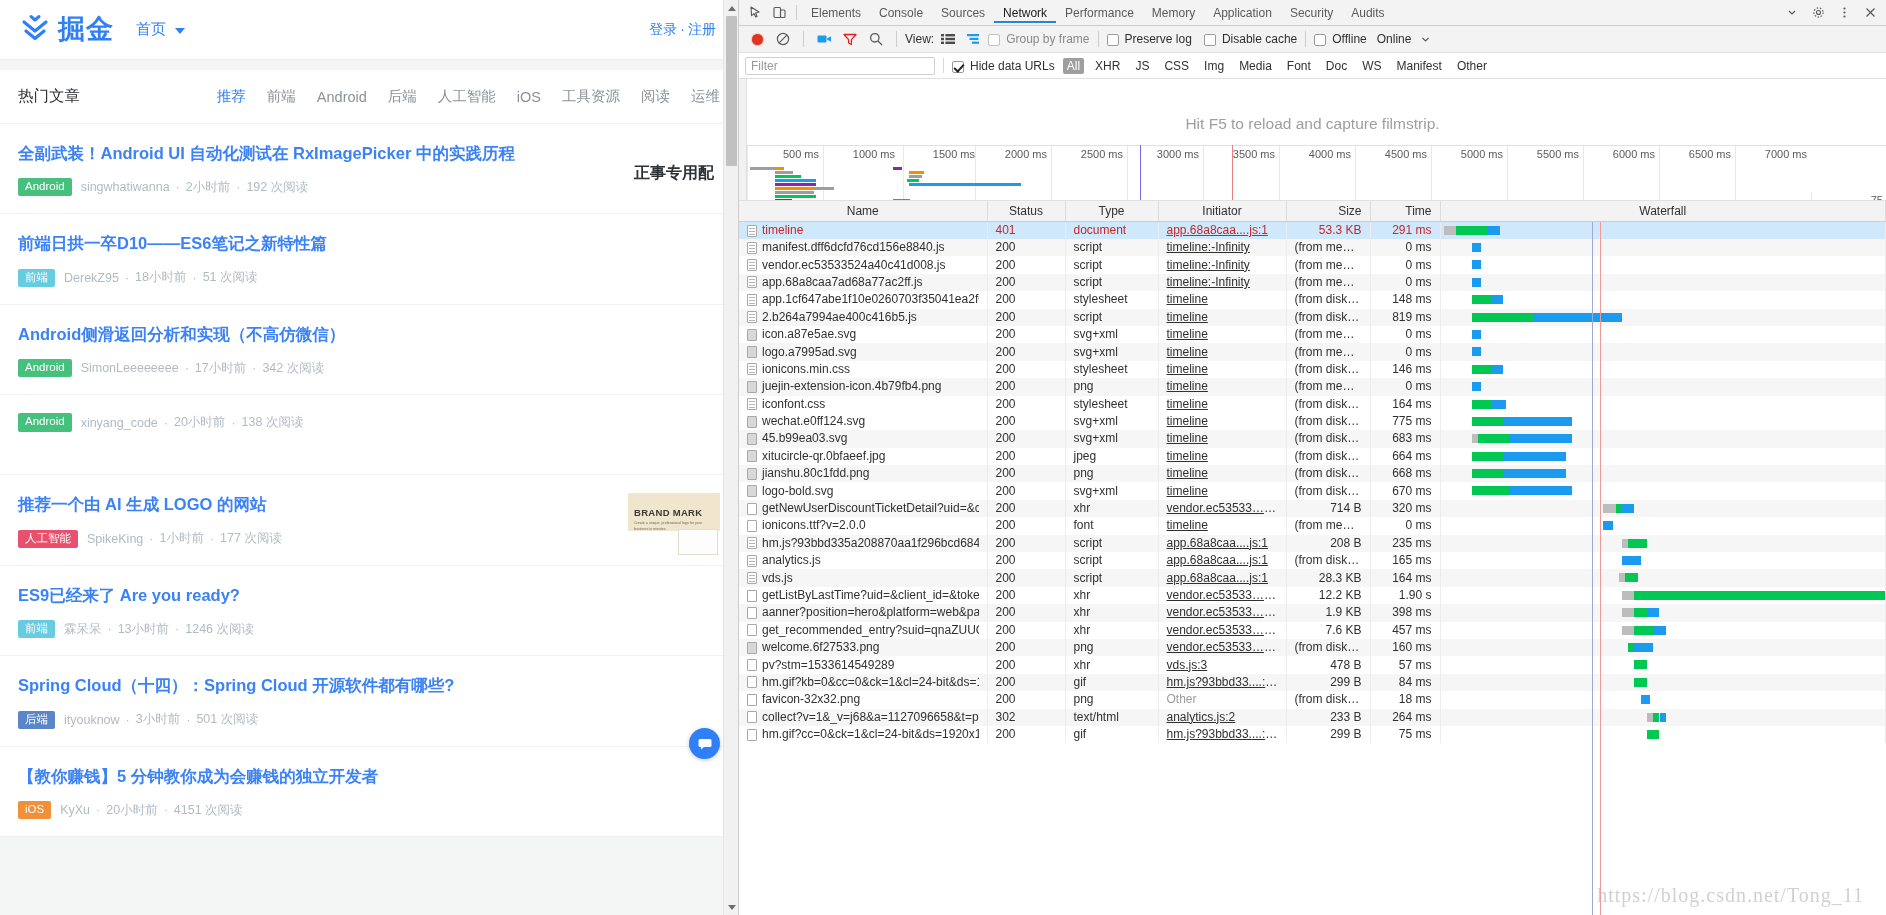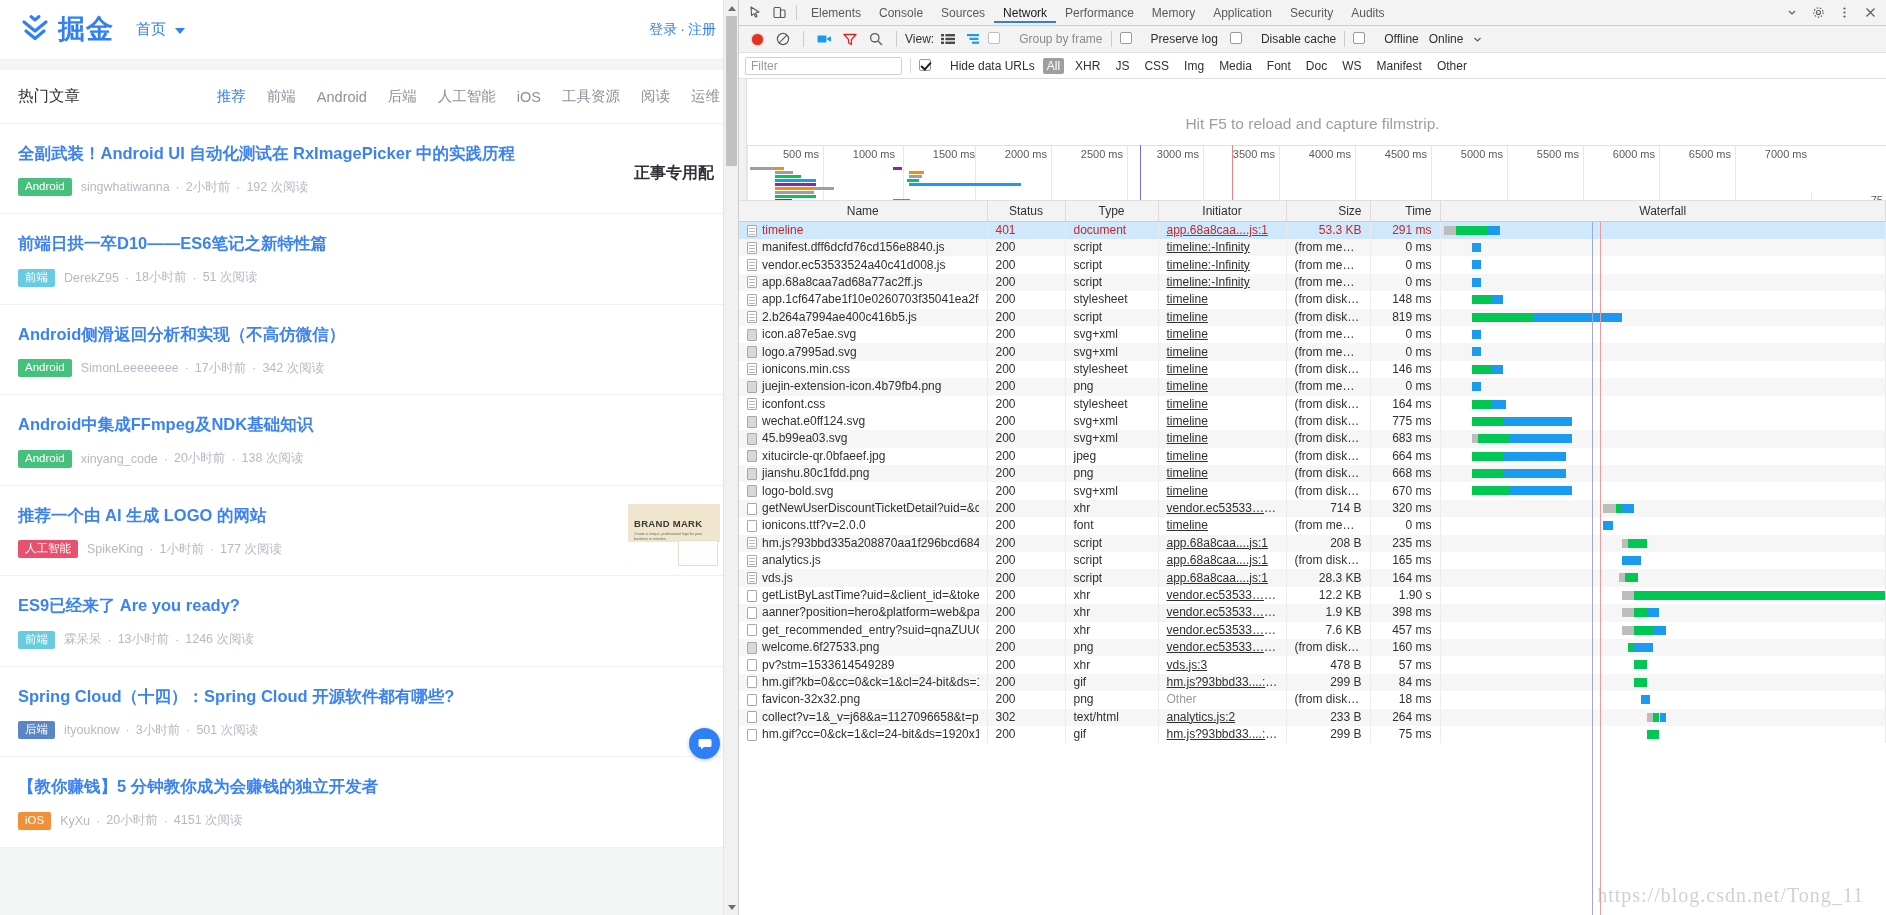--- a/index.html
+++ b/index.html
@@ -156,29 +156,29 @@
   .cb {
     width: 12px; height: 12px; border: 1px solid #9a9a9a; background: #fff;
     border-radius: 2px; display: inline-block; flex: 0 0 12px; position: relative;
   }
   .cb.checked { background: #fff; }
   .cb.checked:after {
     content: ""; position: absolute; left: 3px; top: 0px; width: 4px; height: 8px;
     border: solid #222; border-width: 0 2px 2px 0; transform: rotate(42deg);
   }
   .cb.dim { border-color: #c0c0c0; }
-  .tb-item { display: flex; align-items: flex-start; gap: 19px; white-space: nowrap; }
+  .tb-item { display: flex; align-items: flex-end; gap: 6px; white-space: nowrap; }
 
   .dt-filterbar {
     height: 26px; display: flex; align-items: center;
     border-bottom: 1px solid #e0e0e0; background: #fff;
     padding: 0 6px; flex: 0 0 26px; gap: 8px;
   }
   .filter-input {
-    width: 157px; height: 18px; border: 1px solid #d0d0d0; border-radius: 2px;
+    width: 190px; height: 18px; border: 1px solid #d0d0d0; border-radius: 2px;
     font-size: 12px; color: #999; padding: 0 5px; line-height: 17px;
     background: #fff;
   }
   .ftsep { width: 1px; height: 15px; background: #d9d9d9; }
   .ftype {
     font-size: 12px; color: #303030; padding: 1px 4px; border-radius: 2px;
     cursor: pointer; white-space: nowrap;
   }
   .ftype.sel { background: #9e9e9e; color: #fff; }
 
@@ -318,21 +318,20 @@
             <div class="entry-meta">
               <span class="tag" style="background: rgb(69, 192, 125);">Android</span>
               <span class="meta-text">SimonLeeeeeeee</span>
               <span class="meta-text" style="margin: 0px -3px;">·</span>
               <span class="meta-text">17小时前</span>
               <span class="meta-text" style="margin: 0px -3px;">·</span>
               <span class="meta-text">342 次阅读</span>
             </div>
           </div>
           <div class="entry">
-            <div class="entry-title">Android中集成FFmpeg及NDK基础知识</div>
             <div class="entry-meta">
               <span class="tag" style="background: rgb(69, 192, 125);">Android</span>
               <span class="meta-text">xinyang_code</span>
               <span class="meta-text" style="margin: 0px -3px;">·</span>
               <span class="meta-text">20小时前</span>
               <span class="meta-text" style="margin: 0px -3px;">·</span>
               <span class="meta-text">138 次阅读</span>
             </div>
           </div>
           <div class="entry">

